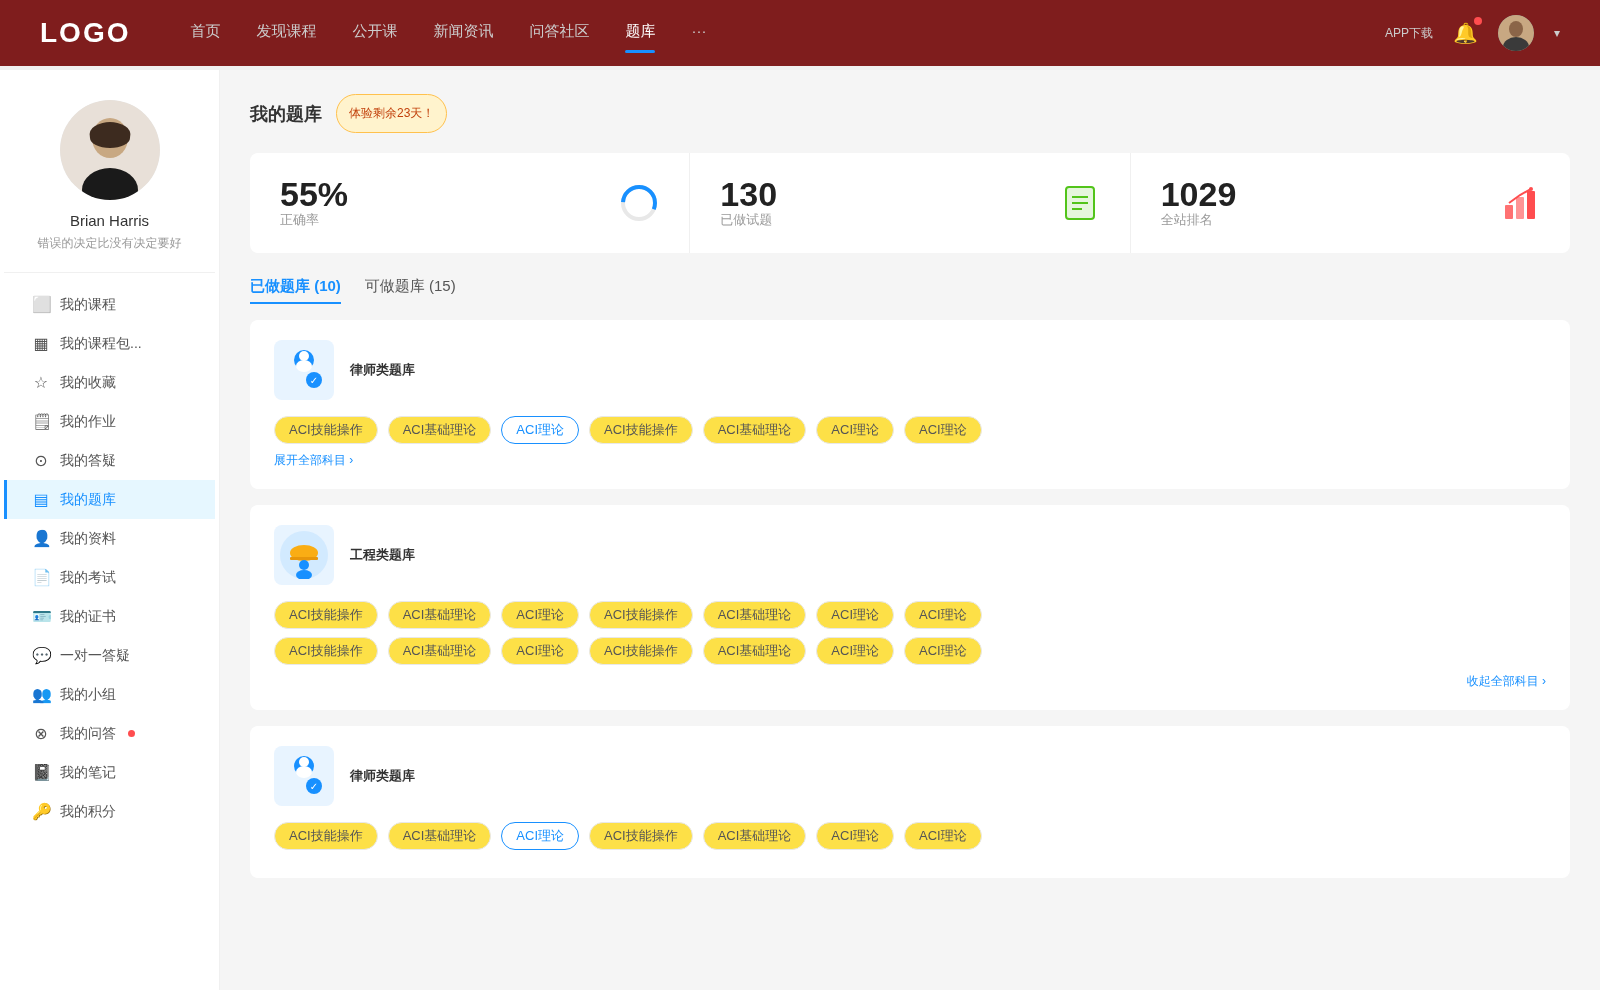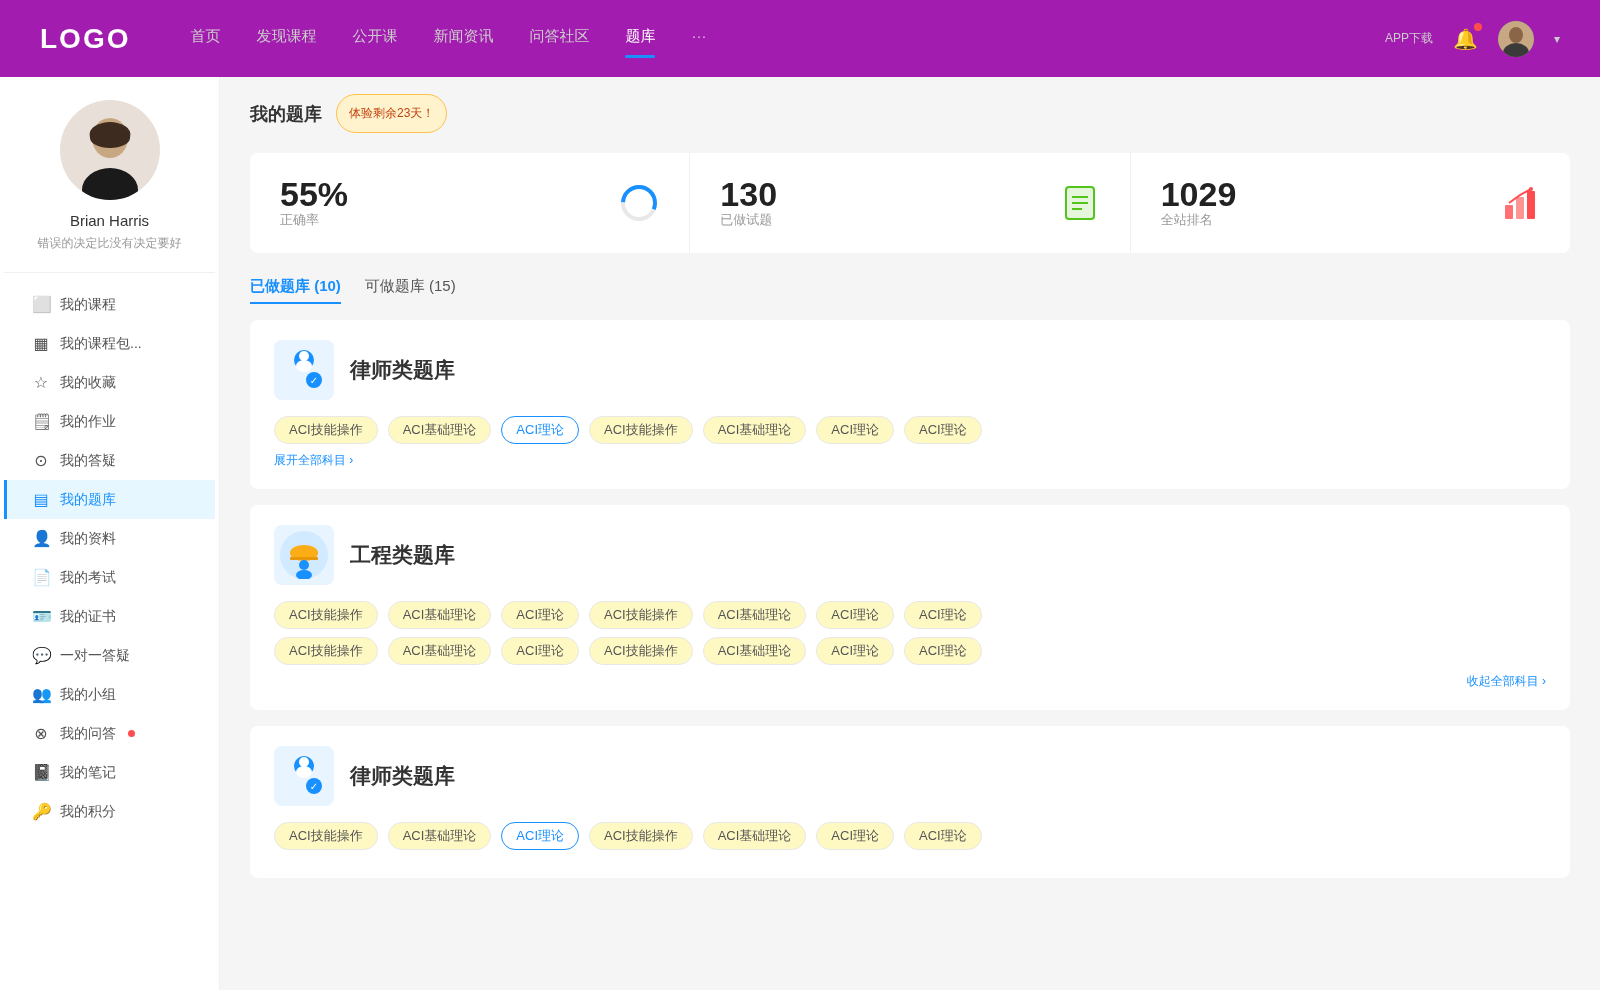--- a/index.html
+++ b/index.html
@@ -1,21 +1,21 @@
 <!DOCTYPE html>
 <html><head>
   <meta charset="utf-8">
   <style>
     * { box-sizing: border-box; margin: 0; padding: 0; }
     body { font-family: -apple-system, BlinkMacSystemFont, 'PingFang SC', 'Microsoft YaHei', sans-serif; background: #f0f0f0; min-height: 990px; }
 
     
     .topnav {
-      background: #a21caf;
-      height: 77px;
+      background: #7f1d1d;
+      height: 66px;
       display: flex;
       align-items: center;
       padding: 0 40px;
       position: fixed;
       top: 0; left: 0; right: 0;
       z-index: 100;
     }
     .topnav-logo {
       color: white;
       font-size: 28px;
@@ -272,36 +272,36 @@
     }
     .qbank-icon {
       width: 60px; height: 60px;
       background: #e8f4ff;
       border-radius: 8px;
       display: flex; align-items: center; justify-content: center;
       font-size: 32px;
       flex-shrink: 0;
     }
     .qbank-name {
-      font-size: 21px;
+      font-size: 13px;
       font-weight: 600;
       color: #333;
     }
     .tags-row {
       display: flex;
       flex-wrap: wrap;
       gap: 10px;
       margin-bottom: 8px;
     }
     .tag {
       padding: 4px 14px;
       border-radius: 20px;
       font-size: 13px;
       color: #555;
-      background: #fef9c3;
+      background: #fde047;
       border: 1px solid #e8e8e8;
       cursor: pointer;
     }
     .tag.active {
       color: #1890ff;
       border-color: #1890ff;
       background: white;
     }
     .expand-link {
       font-size: 12px;

